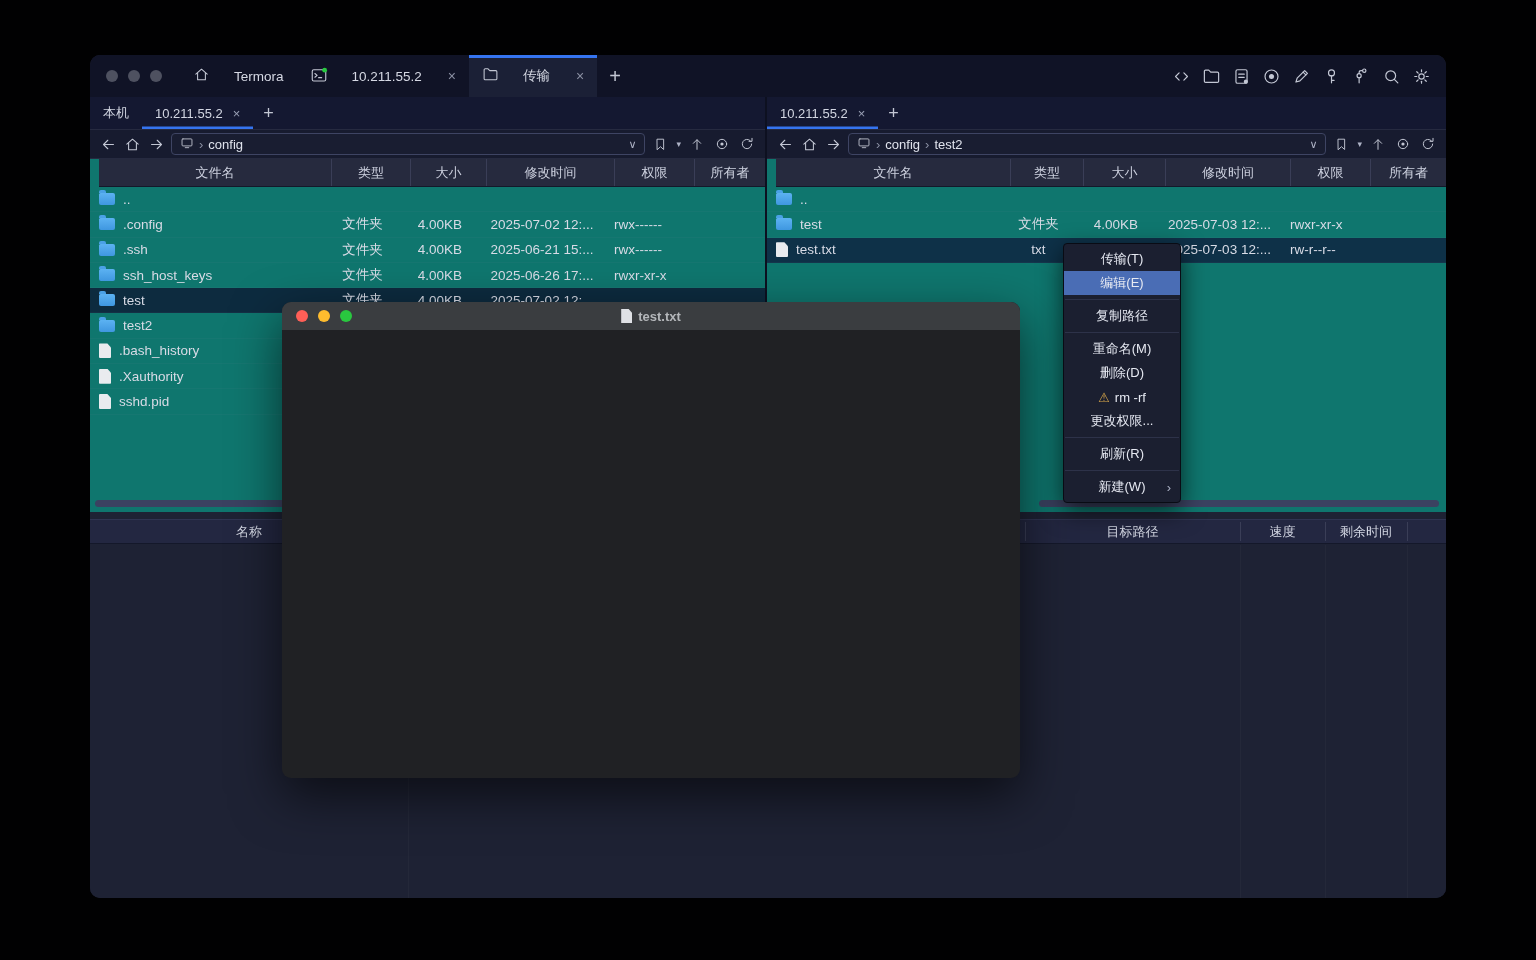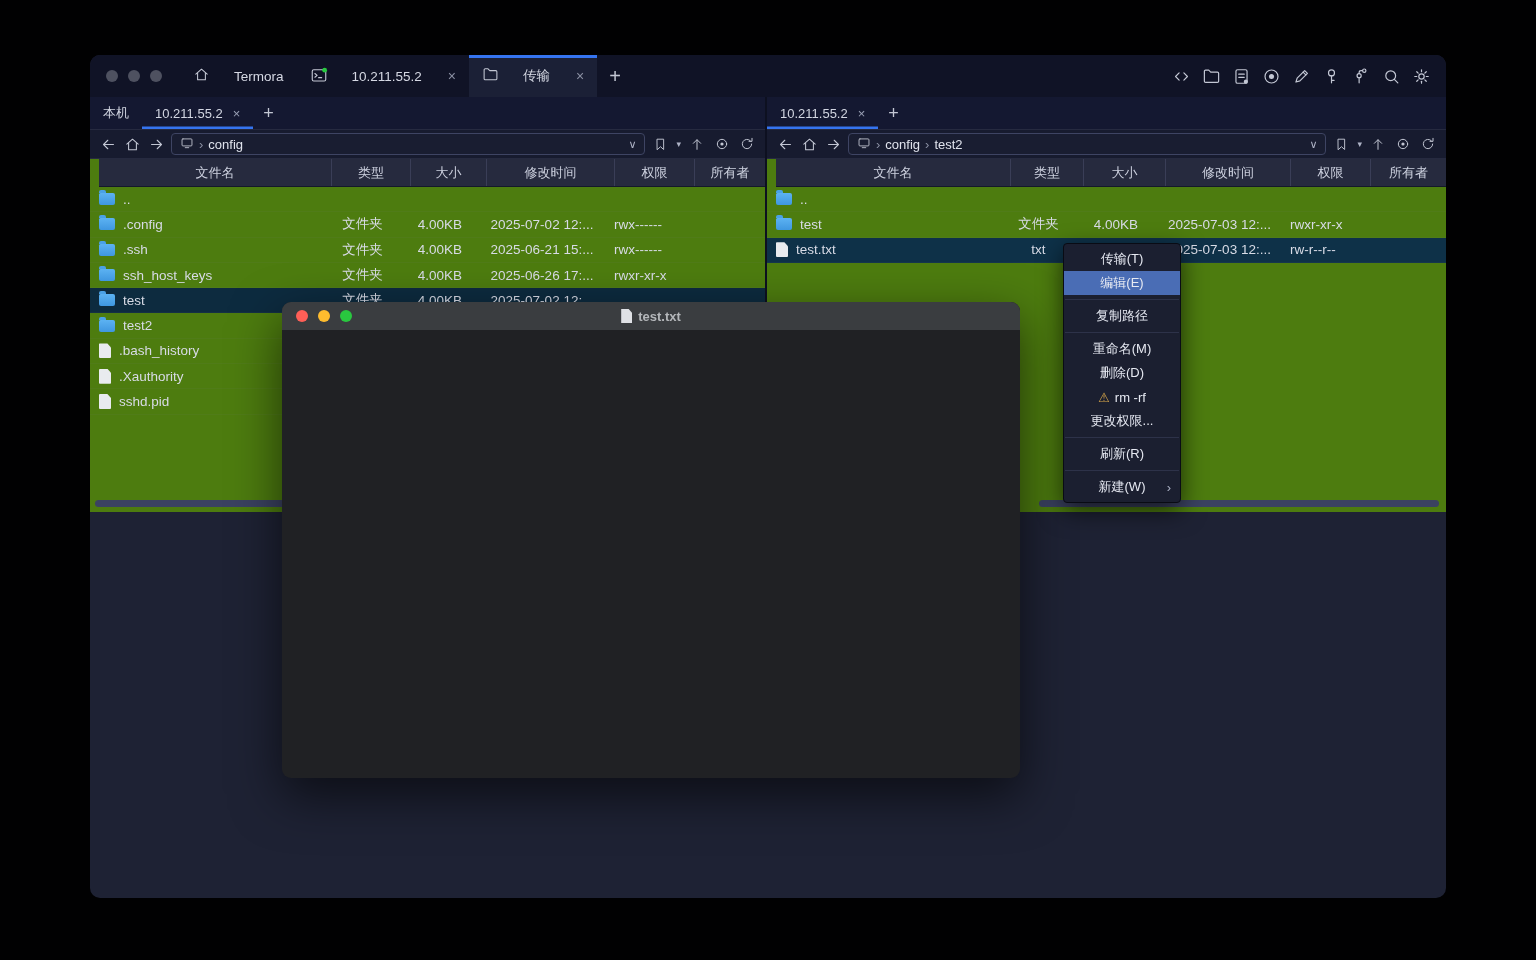--- a/index.html
+++ b/index.html
@@ -18,21 +18,21 @@
   .tb-tab.active { background:#1b2036; box-shadow: inset 0 3px 0 #3574f0; }
   .tb-close { color:#8b90a3; font-size:14px; margin-left:2px; }
   .tb-plus { color:#c3c7d4; font-size:20px; display:flex; align-items:center; padding:0 12px; }
   .tb-icons { margin-left:auto; display:flex; align-items:center; gap:8px; padding-right:14px; }
   .tbi { width:22px; height:22px; display:flex; align-items:center; justify-content:center; }
   .si { stroke:#c3c7d4; fill:none; stroke-width:1.5; stroke-linecap:round; stroke-linejoin:round; }
   .si-fill { fill:#c3c7d4; stroke:none; }
 
   
   .panels { display:flex; height:415px; }
-  .panel { position:relative; background:#4d7c0f; }
+  .panel { position:relative; background:#0f766e; }
   .panel.left { width:675px; }
   .panel.right { flex:1; border-left:2px solid #0d1020; }
 
   .ptabs { height:33px; background:#141831; display:flex; align-items:stretch;
     border-bottom:1px solid #262a40; }
   .ptab { padding:0 13px; display:flex; gap:7px; align-items:center; color:#d2d6e2;
     font-size:13px; position:relative; }
   .ptab.active { box-shadow: inset 0 -2.5px 0 #3574f0; }
   .ptab .x { color:#9aa0b5; font-size:13px; margin-left:3px; }
   .pplus { color:#c3c7d4; font-size:18px; display:flex; align-items:center; padding:0 10px; }
@@ -518,20 +518,37 @@
           <div class="cell c-mtime">2025-07-03 12:...</div>
           <div class="cell c-perm">rw-r--r--</div>
           <div class="cell c-owner"></div>
         </div>
       </div>
 
       <div class="hthumb" style="left:272px; width:400px;"></div>
     </div>
   </div>
 
+  <div class="transfer">
+    <div class="t-head">
+      <div class="t-col" style="left:0; width:318px;">名称</div>
+      <div class="t-div" style="left:318px;"></div>
+      <div class="t-div" style="left:935px;"></div>
+      <div class="t-col" style="left:935px; width:215px;">目标路径</div>
+      <div class="t-div" style="left:1150px;"></div>
+      <div class="t-col" style="left:1150px; width:85px;">速度</div>
+      <div class="t-div" style="left:1235px;"></div>
+      <div class="t-col" style="left:1235px; width:82px;">剩余时间</div>
+      <div class="t-div" style="left:1317px;"></div>
+    </div>
+    <div class="t-body-div" style="left:318px;"></div>
+    <div class="t-body-div" style="left:1150px;"></div>
+    <div class="t-body-div" style="left:1235px;"></div>
+    <div class="t-body-div" style="left:1317px;"></div>
+  </div>
 </div>
 
 <div class="editor">
   <div class="ed-title">
     <div class="lights">
       <div class="light" style="background:#ff5f57;"></div>
       <div class="light" style="background:#febc2e;"></div>
       <div class="light" style="background:#29c73f;"></div>
     </div>
     <div class="ed-name">

